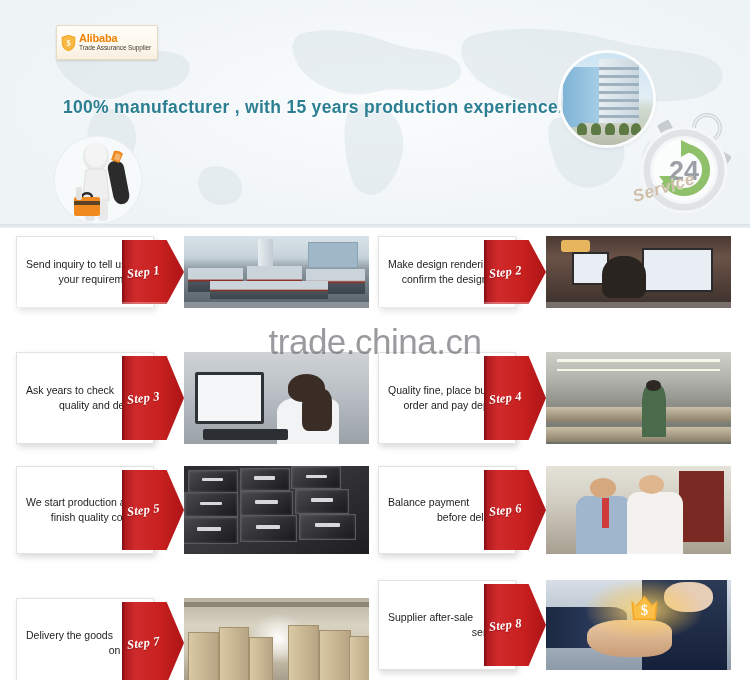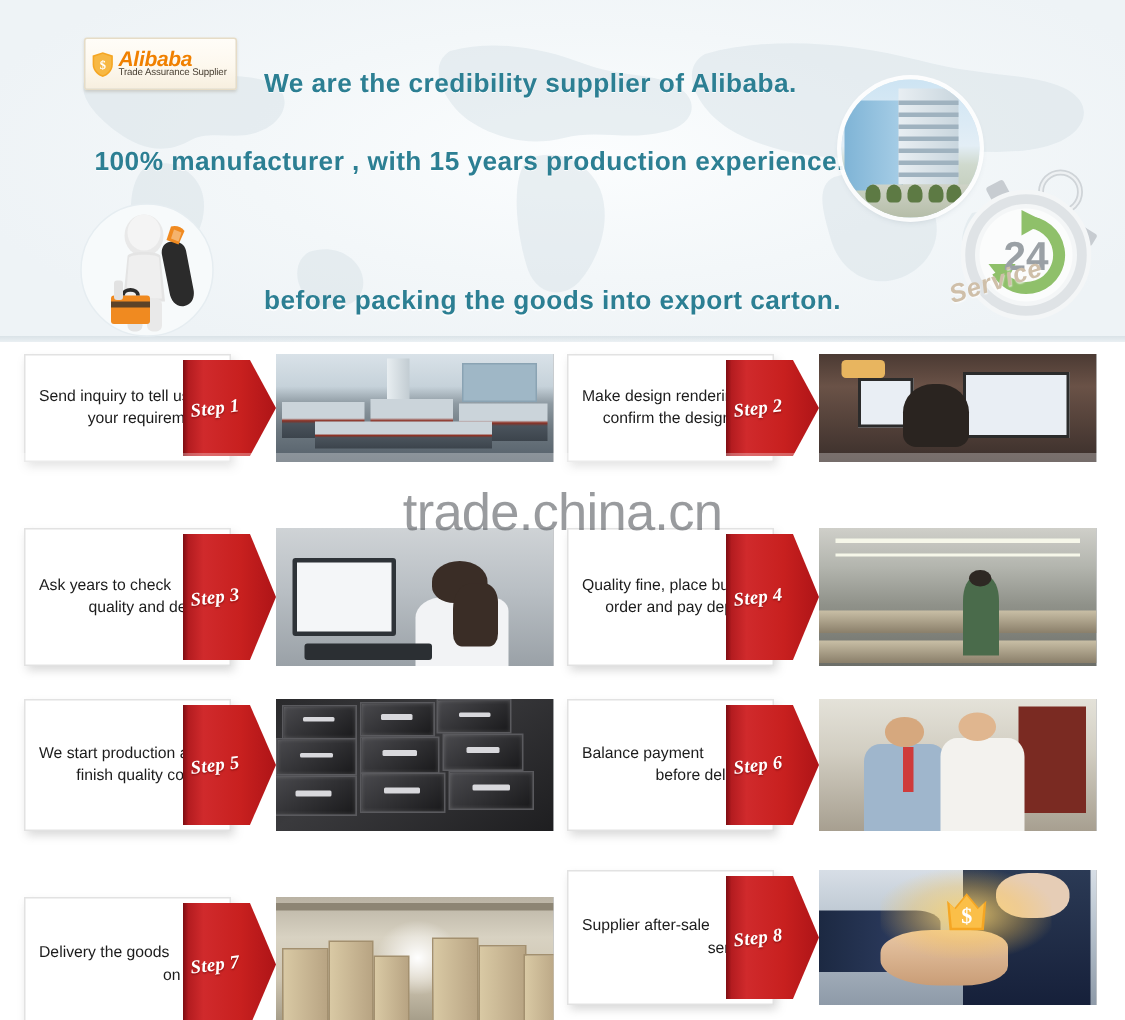--- a/index.html
+++ b/index.html
@@ -60,26 +60,25 @@
     padding-left: 4px;
     box-sizing: border-box;
   }
   .ta-shield {
     width: 15px; height: 18px;
     flex: 0 0 auto;
     margin-right: 3px;
   }
   .ta-text { line-height: 1.05; }
   .ta-title {
-    font-size: 14px;
+    font-size: 11px;
     font-weight: bold;
     color: #f08000;
     letter-spacing: -0.2px;
     display: block;
-    font-style: italic;
   }
   .ta-sub {
     font-size: 6.5px;
     color: #4a4134;
     display: block;
     white-space: nowrap;
     letter-spacing: -0.1px;
   }
 
   
@@ -349,23 +348,21 @@
         <path d="M10 1 L19 4 V12 C19 18,14 22,10 23 C6 22,1 18,1 12 V4 Z" fill="#f5a623"></path>
         <path d="M10 2.4 L17.6 5 V12 C17.6 17,13.4 20.6,10 21.5 C6.6 20.6,2.4 17,2.4 12 V5 Z" fill="#f7b844"></path>
         <text x="10" y="16" font-size="11" font-family="Liberation Serif, serif" font-weight="bold" fill="#ffffff" text-anchor="middle">$</text>
       </svg>
       <span class="ta-text">
         <span class="ta-title">Alibaba</span>
         <span class="ta-sub">Trade Assurance Supplier</span>
       </span>
     </div>
 
-    <div class="hl hl1">We are the credibility supplier of Alibaba.</div>
     <div class="hl hl2">100% manufacturer , with 15 years production experience.</div>
-    <div class="hl hl4">before packing the goods into export carton.</div>
 
     <svg style="position:absolute;left:52px;top:135px;width:92px;height:90px" viewBox="0 0 92 90">
       <circle cx="46" cy="45" r="44" fill="#f7fafb" stroke="#e6edf1" stroke-width="1"></circle>
       <ellipse cx="44" cy="22" rx="13" ry="14" fill="#e9e9e9"></ellipse>
       <ellipse cx="44" cy="20" rx="11" ry="12" fill="#f4f4f4"></ellipse>
       <path d="M33 36 C33 32,55 32,55 36 L58 66 L30 66 Z" fill="#e4e4e4"></path>
       <path d="M34 37 C34 34,54 34,54 37 L56 64 L32 64 Z" fill="#efefef"></path>
       <rect x="33" y="64" width="10" height="22" rx="4" fill="#e4e4e4"></rect>
       <rect x="46" y="64" width="10" height="22" rx="4" fill="#e9e9e9"></rect>
 

